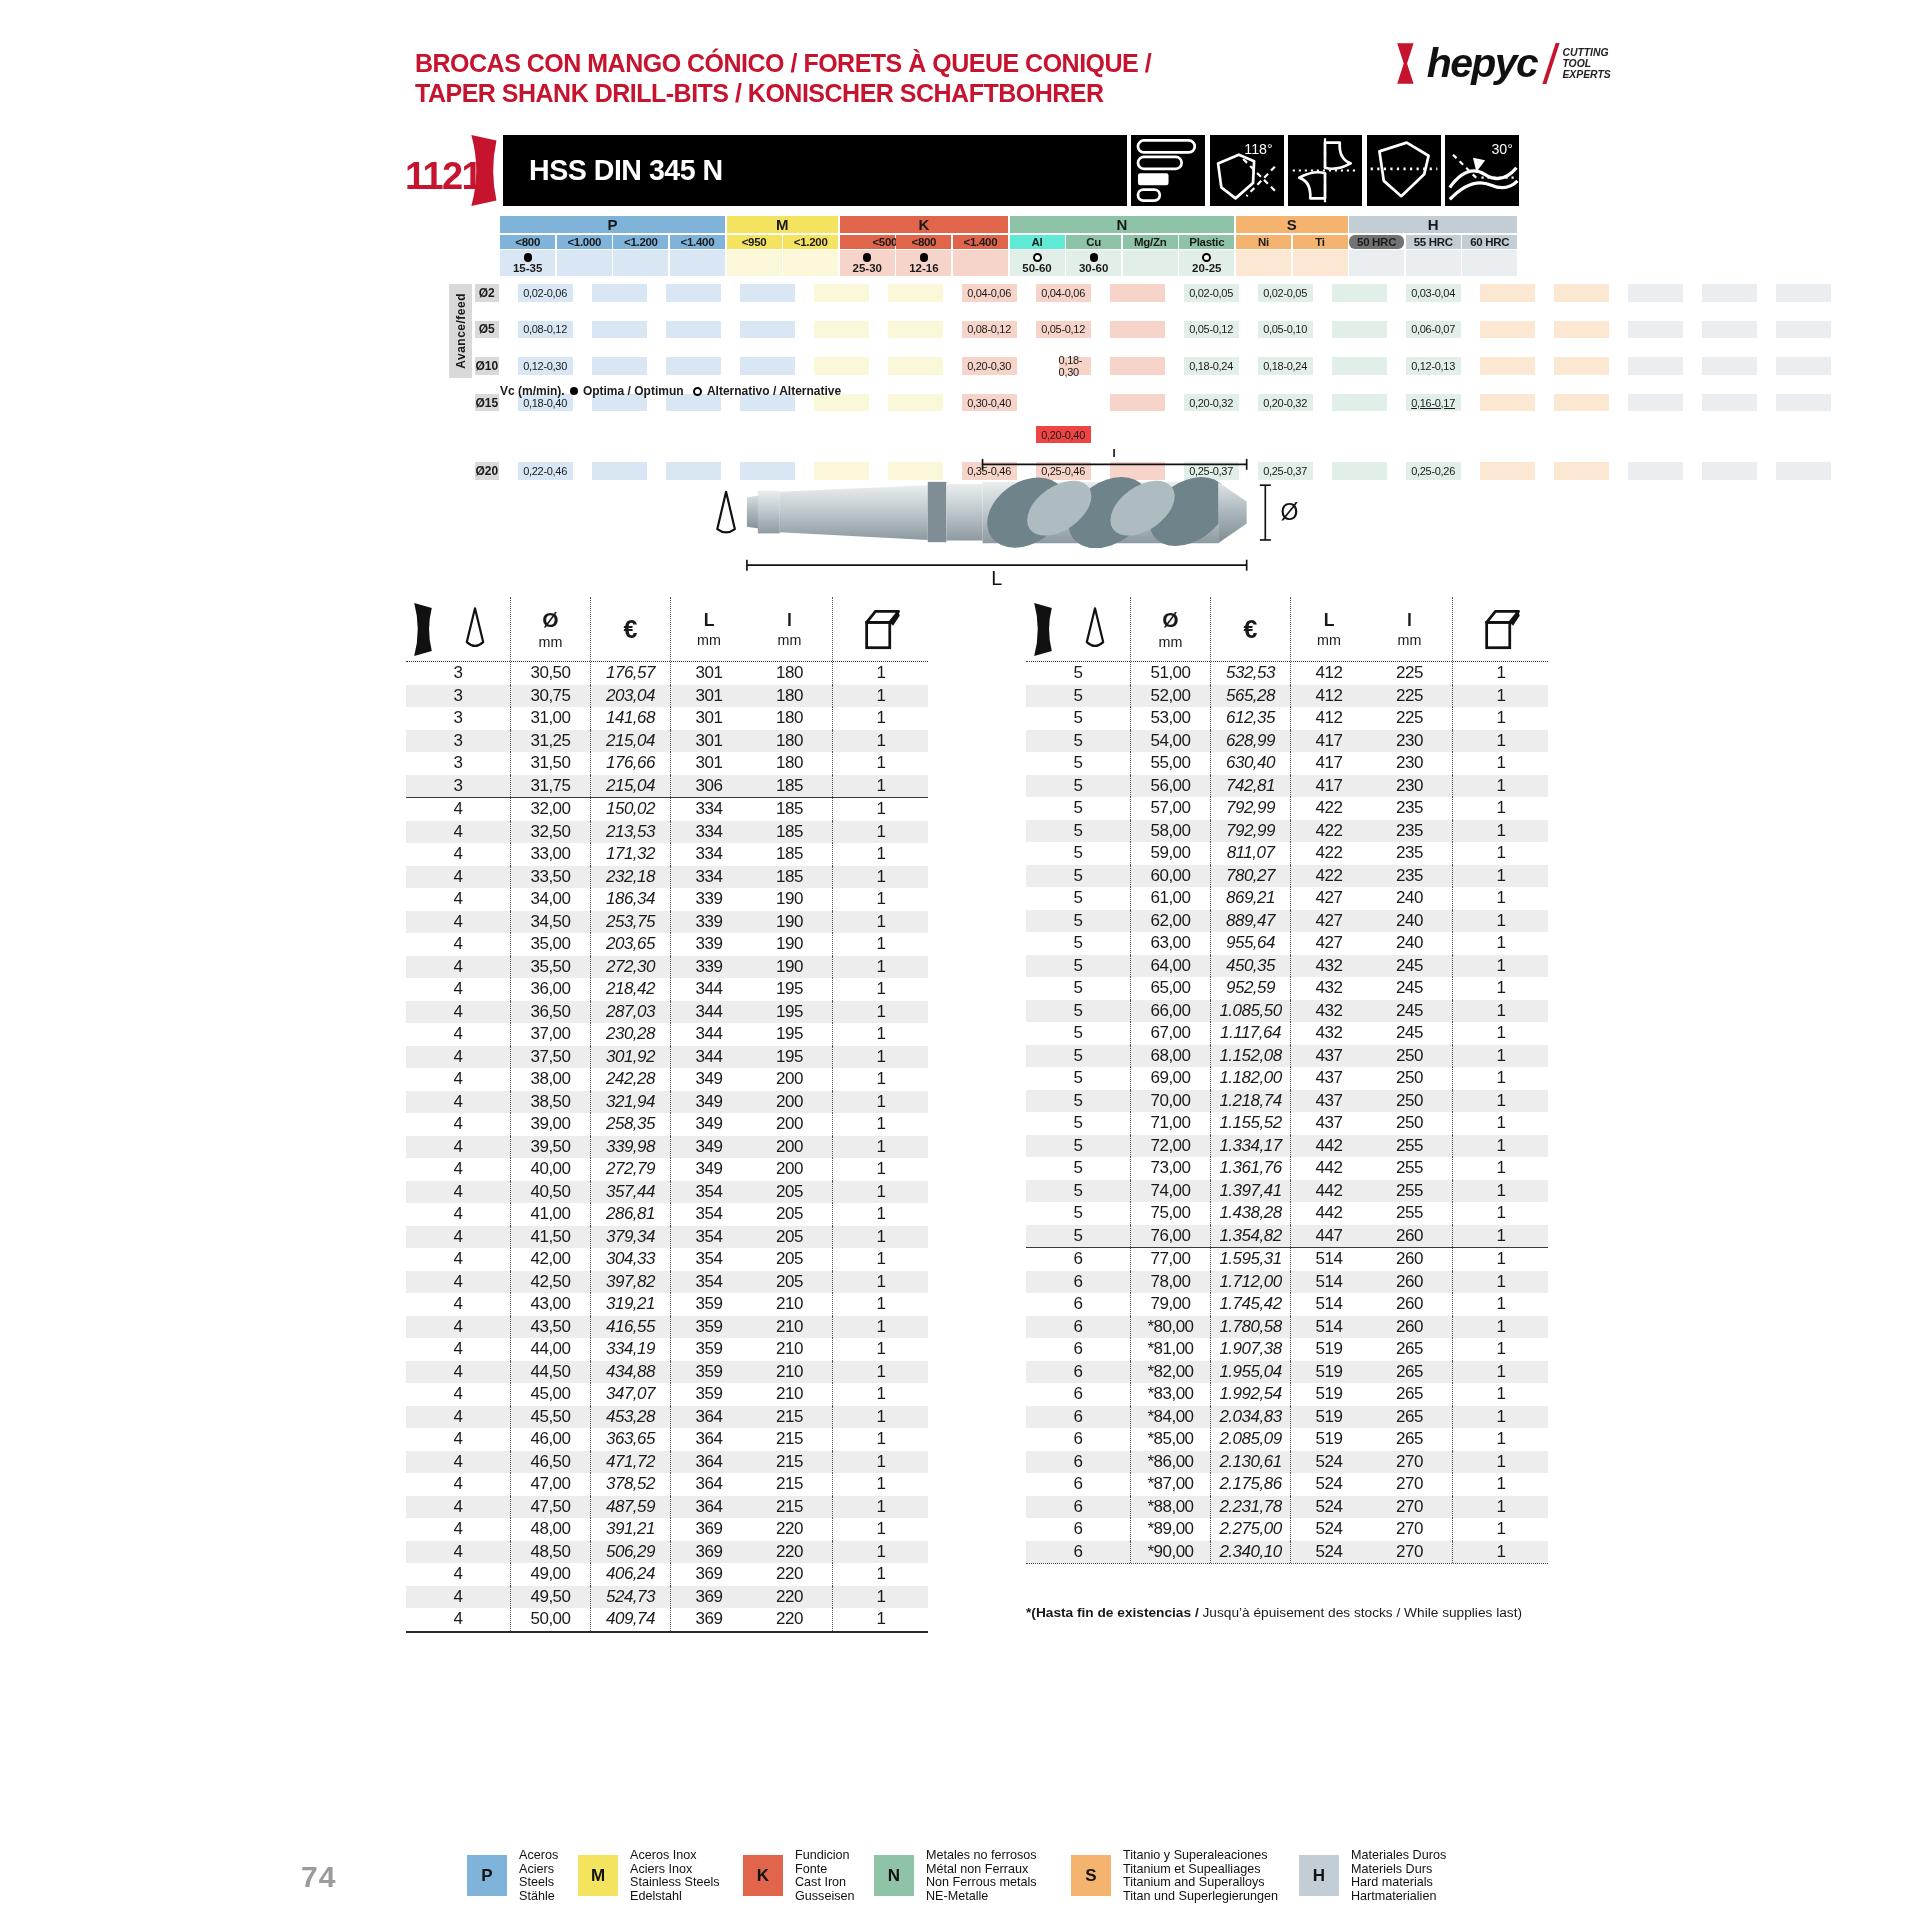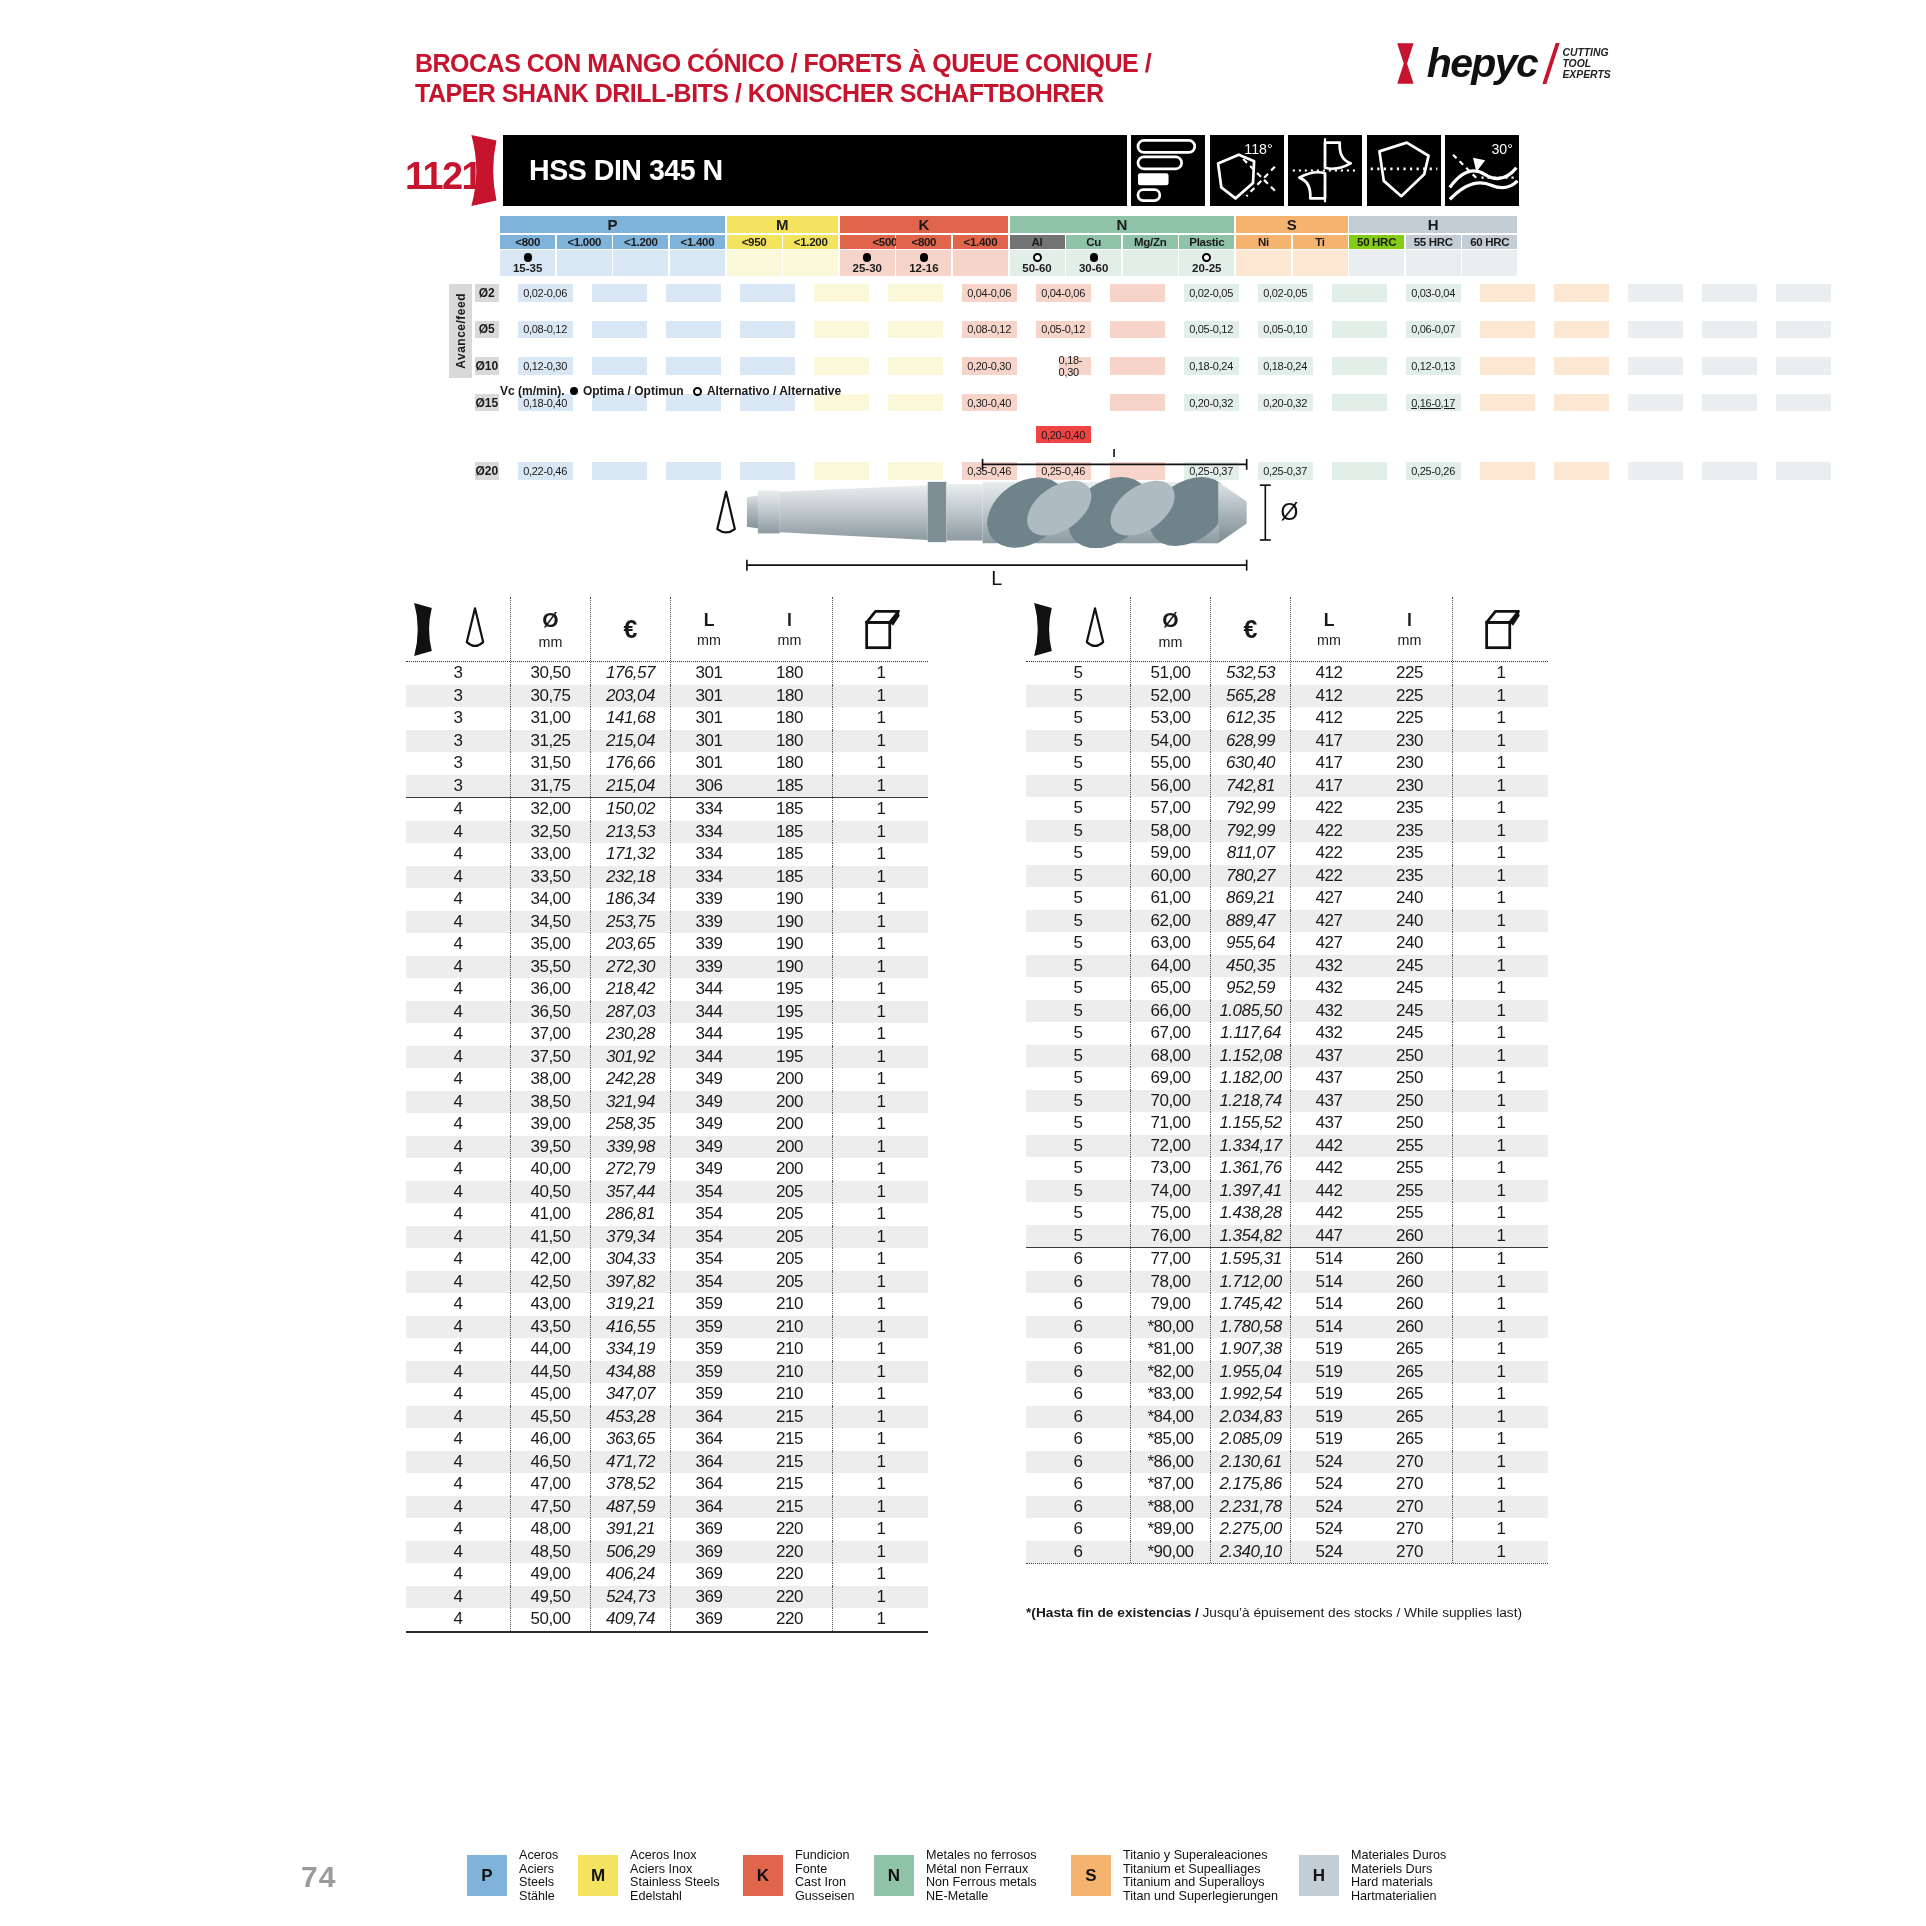--- a/index.html
+++ b/index.html
@@ -149,27 +149,27 @@
     <div class="mg-cell g-head" style="grid-area: 1 / 17 / auto / span 3; background: rgb(194, 205, 214);">H</div>
     <div class="mg-cell g-sub" style="grid-area: 2 / 2; background: rgb(127, 179, 218);">&lt;800</div>
     <div class="mg-cell g-sub" style="grid-area: 2 / 3; background: rgb(127, 179, 218);">&lt;1.000</div>
     <div class="mg-cell g-sub" style="grid-area: 2 / 4; background: rgb(127, 179, 218);">&lt;1.200</div>
     <div class="mg-cell g-sub" style="grid-area: 2 / 5; background: rgb(127, 179, 218);">&lt;1.400</div>
     <div class="mg-cell g-sub" style="grid-area: 2 / 6; background: rgb(243, 227, 95);">&lt;950</div>
     <div class="mg-cell g-sub" style="grid-area: 2 / 7; background: rgb(243, 227, 95);">&lt;1.200</div>
     <div class="mg-cell g-sub" style="grid-area: 2 / 8; background: rgb(224, 101, 75); padding-left: 35px;">&lt;500</div>
     <div class="mg-cell g-sub" style="grid-area: 2 / 9; background: rgb(224, 101, 75);">&lt;800</div>
     <div class="mg-cell g-sub" style="grid-area: 2 / 10; background: rgb(224, 101, 75);">&lt;1.400</div>
-    <div class="mg-cell g-sub" style="grid-area: 2 / 11; background: #737373;">Al</div>
+    <div class="mg-cell g-sub" style="grid-area: 2 / 11; background: #5eead4;">Al</div>
     <div class="mg-cell g-sub" style="grid-area: 2 / 12; background: rgb(143, 195, 167);">Cu</div>
     <div class="mg-cell g-sub" style="grid-area: 2 / 13; background: rgb(143, 195, 167);">Mg/Zn</div>
     <div class="mg-cell g-sub" style="grid-area: 2 / 14; background: rgb(143, 195, 167);">Plastic</div>
     <div class="mg-cell g-sub" style="grid-area: 2 / 15; background: rgb(244, 180, 111);">Ni</div>
     <div class="mg-cell g-sub" style="grid-area: 2 / 16; background: rgb(244, 180, 111);">Ti</div>
-    <div class="mg-cell g-sub" style="grid-area: 2 / 17; background: #84cc16;">50 HRC</div>
+    <div class="mg-cell g-sub" style="grid-area: 2 / 17; background: #737373; border-radius: 6px;">50 HRC</div>
     <div class="mg-cell g-sub" style="grid-area: 2 / 18; background: rgb(194, 205, 214);">55 HRC</div>
     <div class="mg-cell g-sub" style="grid-area: 2 / 19; background: rgb(194, 205, 214);">60 HRC</div>
     <div class="mg-cell g-vc" style="grid-area: 3 / 2; background: rgb(216, 231, 243);">
       <span class="dot"></span>
       <span>15-35</span>
     </div>
     <div class="mg-cell g-vc" style="grid-area: 3 / 3; background: rgb(216, 231, 243);"></div>
     <div class="mg-cell g-vc" style="grid-area: 3 / 4; background: rgb(216, 231, 243);"></div>
     <div class="mg-cell g-vc" style="grid-area: 3 / 5; background: rgb(216, 231, 243);"></div>
     <div class="mg-cell g-vc" style="grid-area: 3 / 6; background: rgb(251, 247, 217);"></div>

